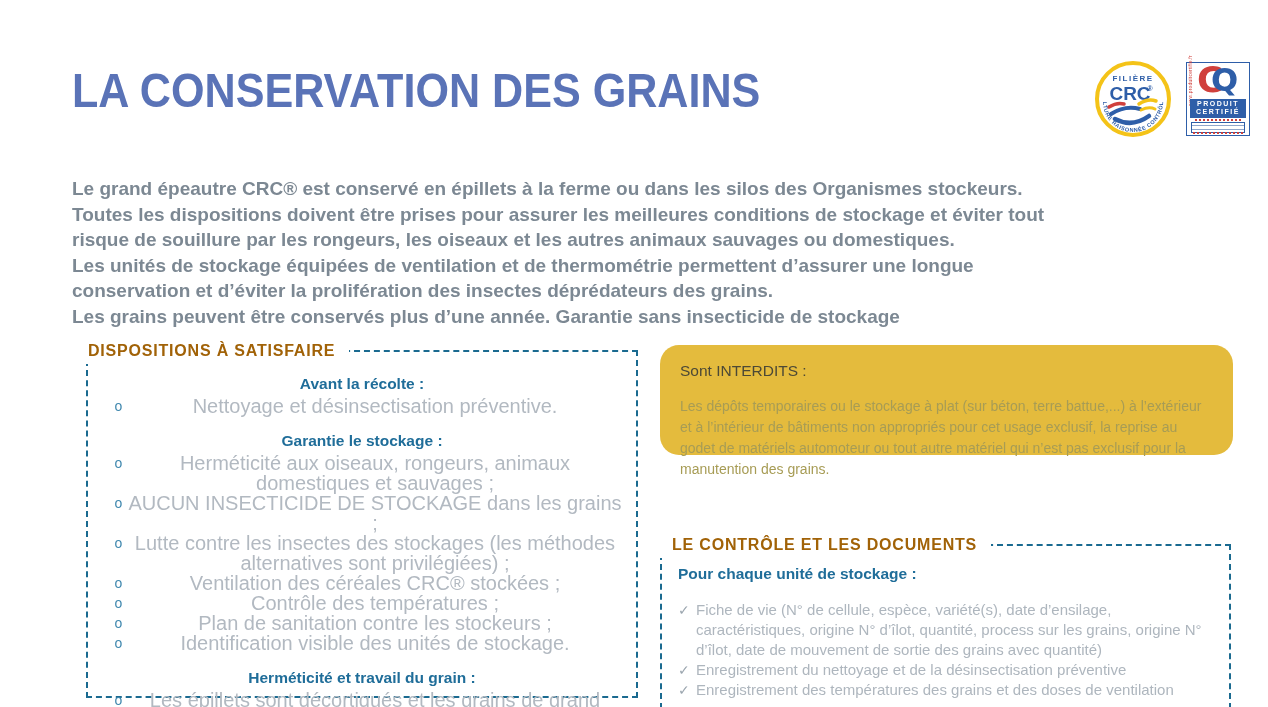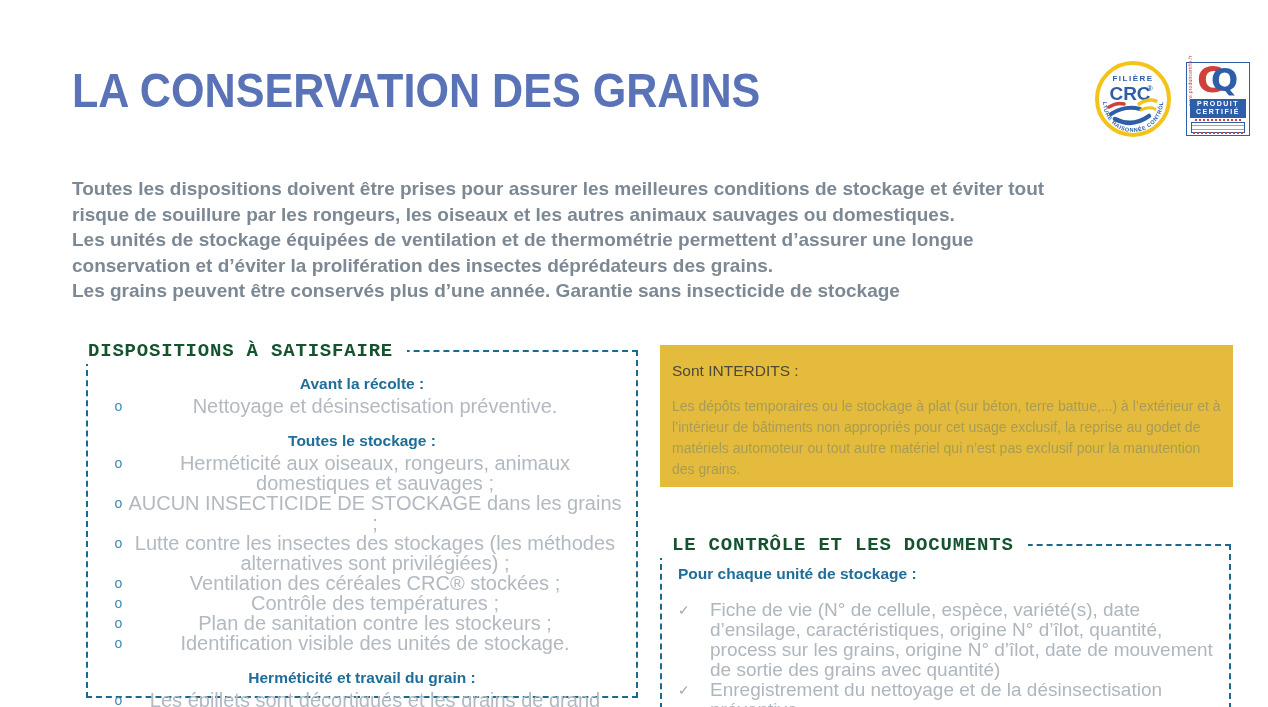--- a/index.html
+++ b/index.html
@@ -49,54 +49,54 @@
   .intro{
     position:absolute;left:72px;top:176px;
     font-size:19px;font-weight:bold;color:#7C8893;line-height:25.5px;
     white-space:nowrap;
   }
 
   
   .dashed-box{position:absolute;border:2px dashed #1A6A90;box-sizing:border-box;background:#fff;}
   .box-heading{
     position:absolute;top:-14px;left:-2px;background:#ffffff;
-    color:#14532d;font-size:19px;font-weight:bold;letter-spacing:0.8px;
-    line-height:26px;padding:0 14px 0 2px;white-space:nowrap;font-family:Liberation Mono, monospace;
+    color:#a16207;font-size:16px;font-weight:bold;letter-spacing:0.8px;
+    line-height:26px;padding:0 14px 0 2px;white-space:nowrap;
   }
   .box-heading.indent{padding-left:12px;}
 
   .box-dispositions{left:86px;top:350px;width:552px;height:348px;}
   .box-content{padding:22px 14px 10px 14px;}
 
   .section{margin-bottom:15px;text-align:center;}
   .section-title{
     color:#1F6D99;font-size:15.5px;font-weight:bold;line-height:20px;margin-bottom:2px;
   }
   .li{display:flex;align-items:flex-start;}
   .marker{
     flex:0 0 26px;color:#3F87AE;font-size:14px;line-height:20px;
     padding-left:7px;box-sizing:border-box;
   }
   .li-text{flex:1;color:#B2B9C1;font-size:20px;line-height:20px;}
 
   
   .box-interdits{
-    position:absolute;left:660px;top:345px;width:573px;height:142px;
-    background:#E4BB3D;box-sizing:border-box;padding:16px 12px;
+    position:absolute;left:660px;top:345px;width:573px;height:110px;
+    background:#E4BB3D;box-sizing:border-box;padding:16px 20px;border-radius:19px;
   }
   .interdits-title{color:#4C4936;font-size:15.5px;line-height:20px;margin-bottom:15px;}
   .interdits-body{color:#A79C55;font-size:14px;line-height:21px;}
 
   
   .box-controle{left:660px;top:544px;width:571px;height:175px;}
   .controle-content{padding:18px 16px 8px 16px;}
   .controle-subtitle{color:#1F6D99;font-size:15.5px;font-weight:bold;line-height:20px;margin-bottom:16px;}
   .check-row{display:flex;align-items:flex-start;}
   .check-icon{flex:0 0 18px;color:#9BA6AF;font-size:14px;line-height:20px;}
-  .check-text{flex:1;color:#AEB6BE;font-size:19px;line-height:20px;margin-left:14px;}
+  .check-text{flex:1;color:#AEB6BE;font-size:15px;line-height:20px;}
 </style>
 </head>
 <body>
 
 <div class="slide">
 
   <div class="page-title">LA CONSERVATION DES GRAINS</div>
 
   <div class="crc-logo">
     <svg width="78" height="78" viewBox="0 0 78 78">
@@ -129,41 +129,42 @@
     <div class="cq-band">
       <div>PRODUIT</div>
       <div>CERTIFIÉ</div>
     </div>
     <div class="cq-redline"></div>
     <div class="cq-caption"></div>
     <div class="cq-dots"></div>
   </div>
 
   <div class="intro">
+    <div>Le grand épeautre CRC® est conservé en épillets à la ferme ou dans les silos des Organismes stockeurs.</div>
     <div>Toutes les dispositions doivent être prises pour assurer les meilleures conditions de stockage et éviter tout</div>
     <div>risque de souillure par les rongeurs, les oiseaux et les autres animaux sauvages ou domestiques.</div>
     <div>Les unités de stockage équipées de ventilation et de thermométrie permettent d’assurer une longue</div>
     <div>conservation et d’éviter la prolifération des insectes déprédateurs des grains.</div>
     <div>Les grains peuvent être conservés plus d’une année. Garantie sans insecticide de stockage</div>
   </div>
 
   <div class="dashed-box box-dispositions">
     <div class="box-heading">DISPOSITIONS À SATISFAIRE</div>
     <div class="box-content">
 
       <div class="section">
         <div class="section-title">Avant la récolte :</div>
         <div class="li">
           <span class="marker">o</span>
           <span class="li-text">Nettoyage et désinsectisation préventive.</span>
         </div>
       </div>
 
       <div class="section">
-        <div class="section-title">Toutes le stockage :</div>
+        <div class="section-title">Garantie le stockage :</div>
         <div class="li">
           <span class="marker">o</span>
           <span class="li-text">Herméticité aux oiseaux, rongeurs, animaux domestiques et sauvages ;</span>
         </div>
         <div class="li">
           <span class="marker">o</span>
           <span class="li-text">AUCUN INSECTICIDE DE STOCKAGE dans les grains ;</span>
         </div>
         <div class="li">
           <span class="marker">o</span>

